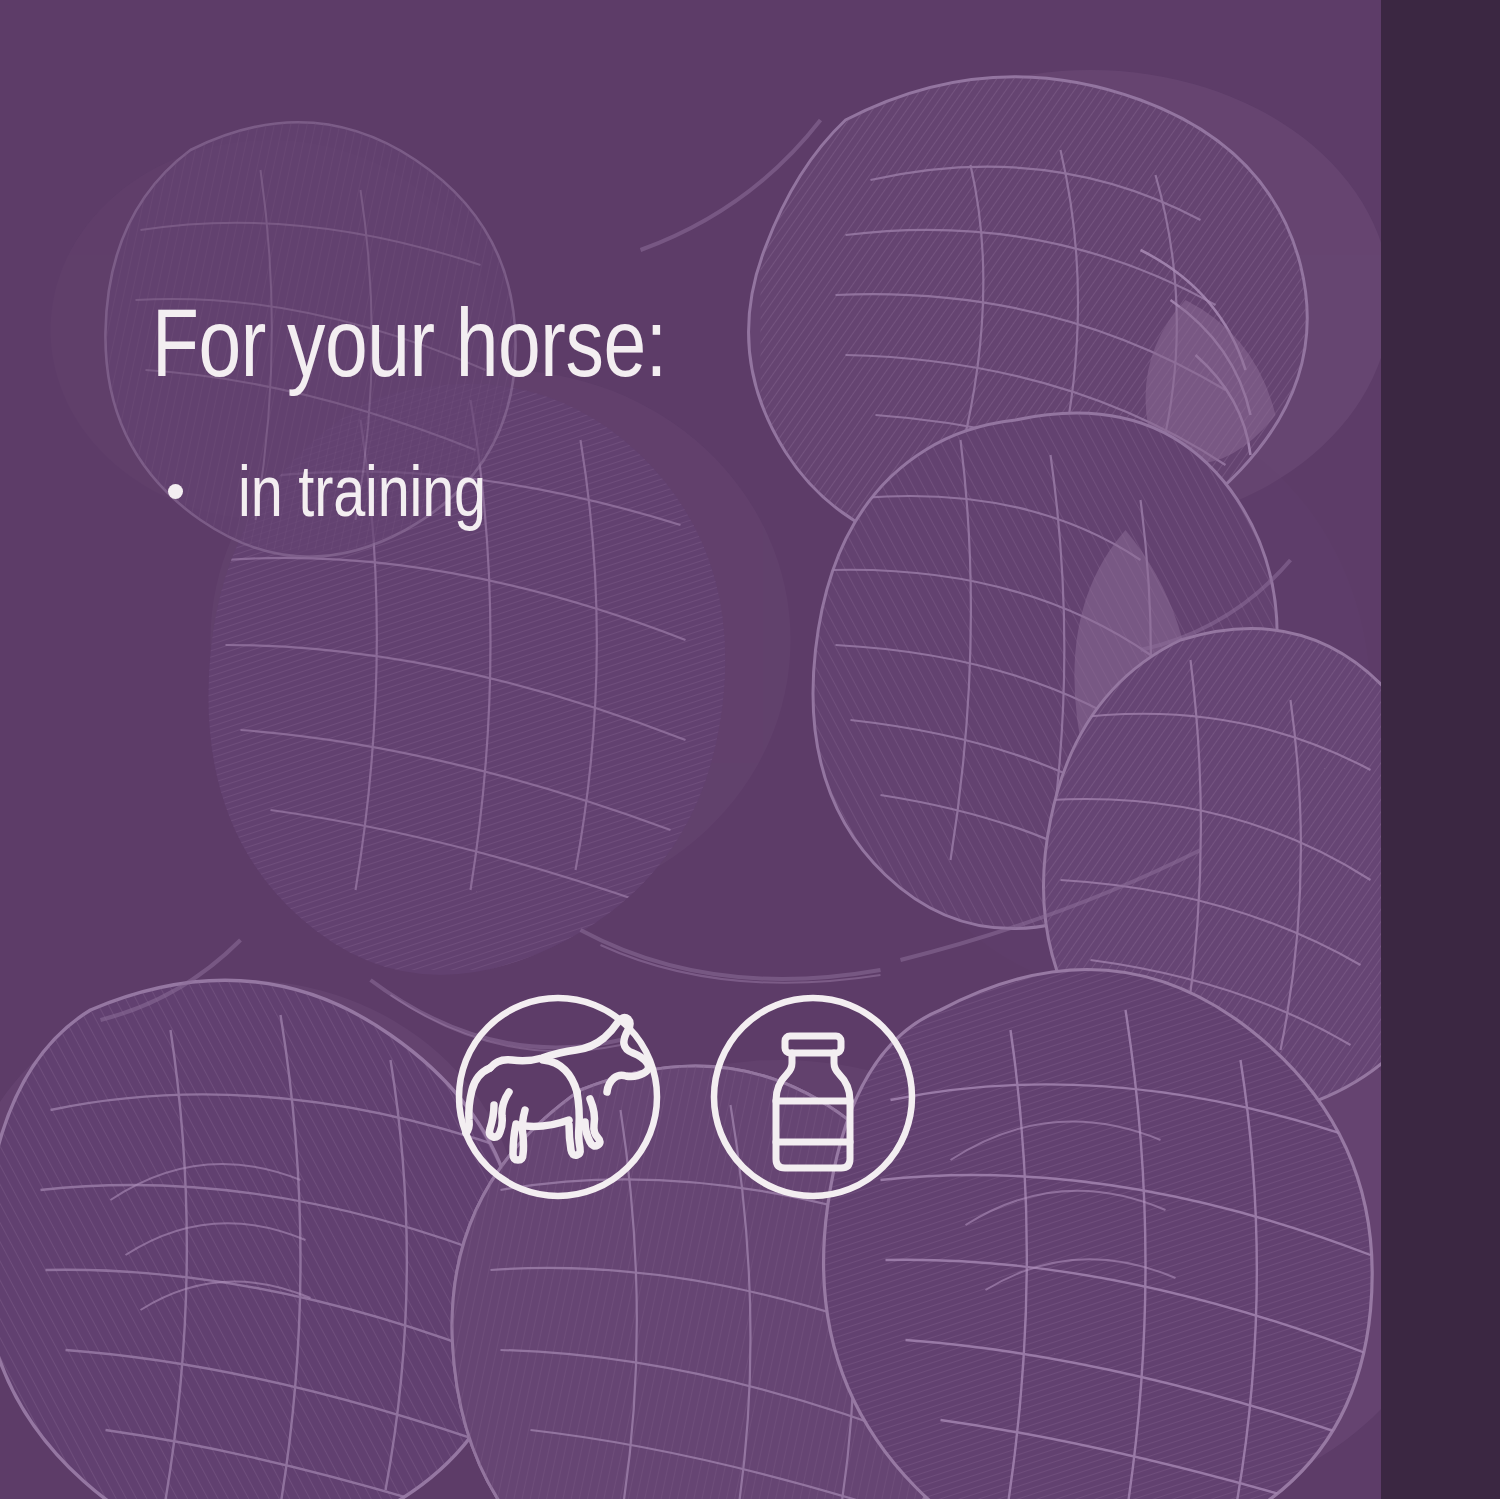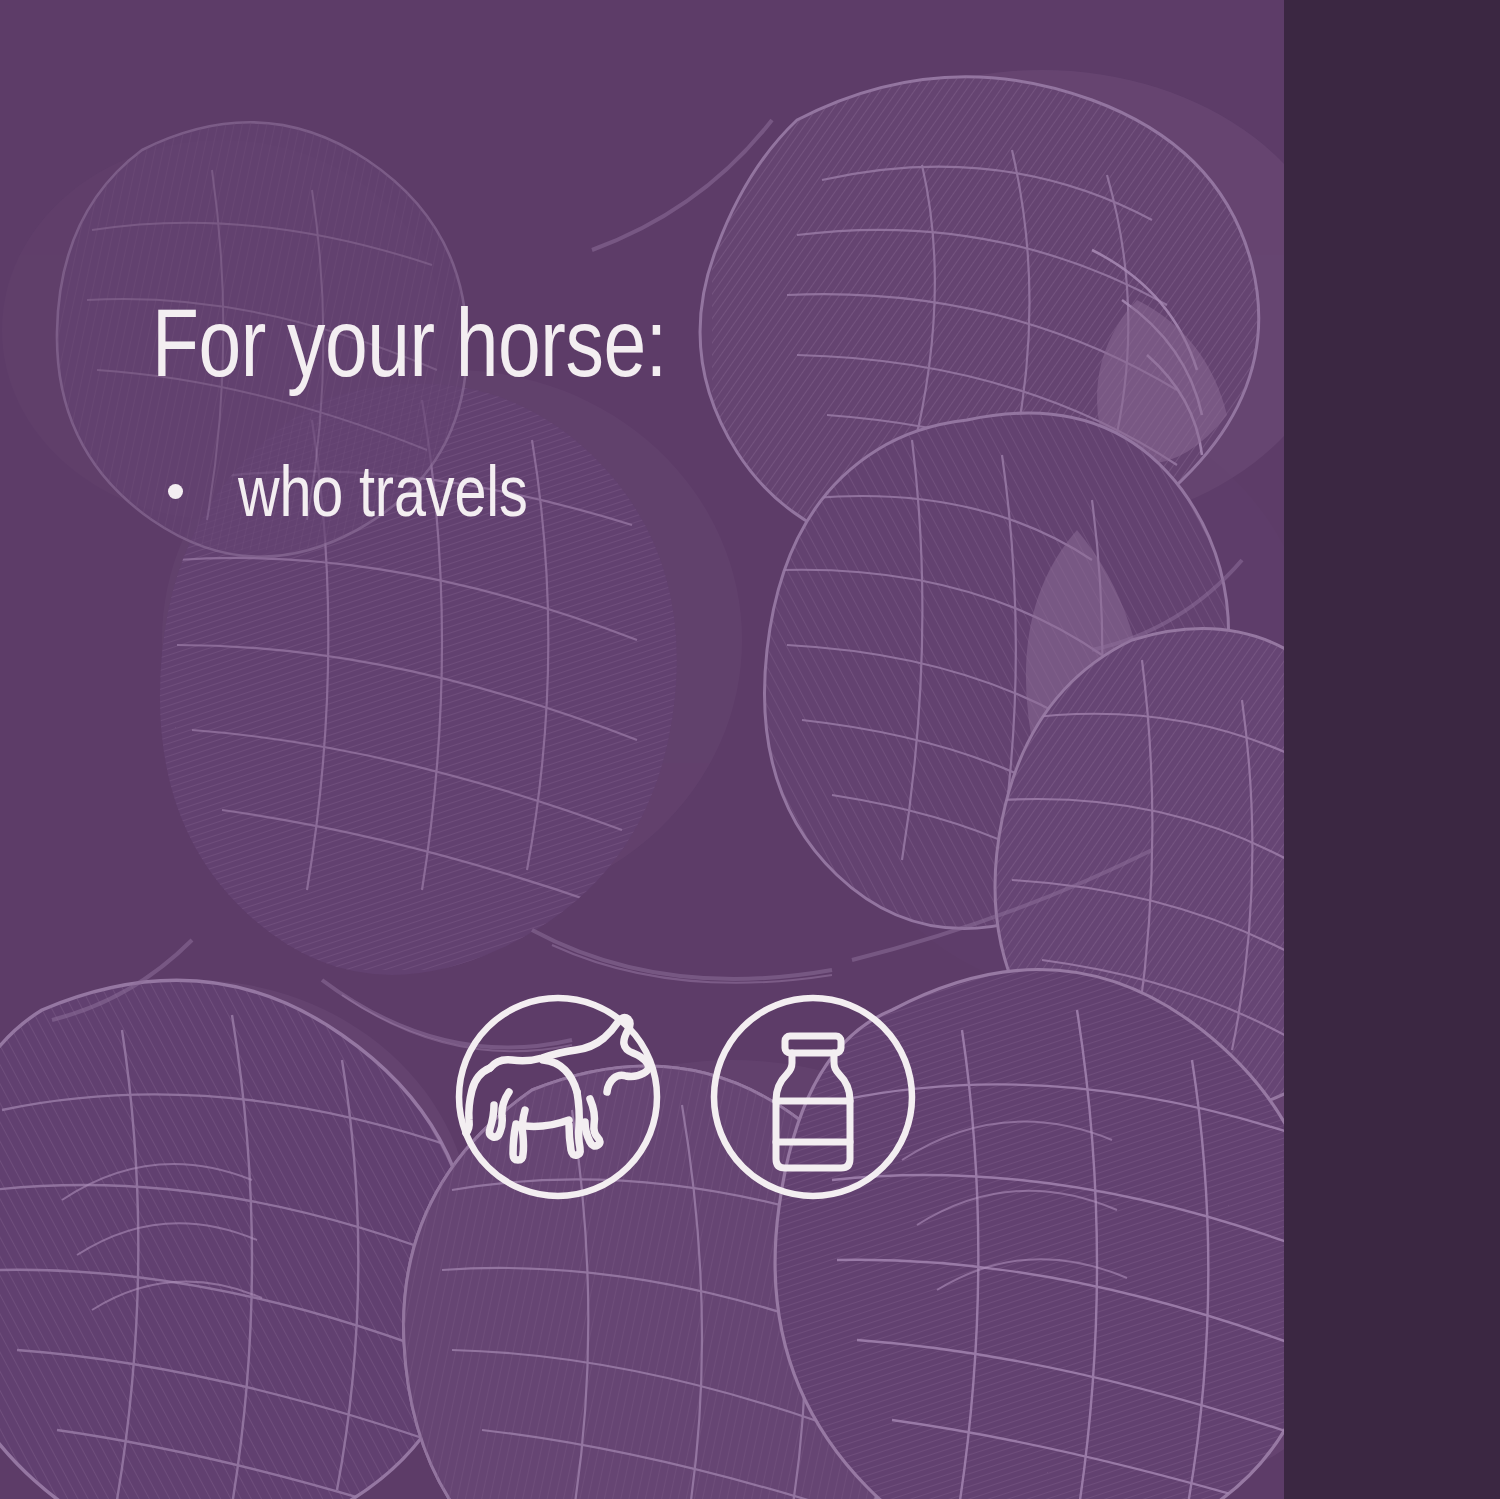--- a/index.html
+++ b/index.html
@@ -2,21 +2,21 @@
 <html><head>
 <meta charset="utf-8">
 <style>
   html, body {
     margin: 0;
     padding: 0;
     background: #3b2742;
   }
   #stage {
     position: relative;
-    width: 1284px;
+    width: 1381px;
     height: 1499px;
     overflow: hidden;
     background: #5d3c68;
     font-family: "Liberation Sans", sans-serif;
   }
 
   
   #bg-art {
     position: absolute;
     inset: 0;
@@ -322,21 +322,21 @@
       <path d="M660 945 q120 55 280 30"></path>
       <path d="M450 995 q110 75 230 50"></path>
     </g>
   </svg>
 
   <div id="heading">For your horse:</div>
 
   <ul id="bullet-list">
     <li>
       <span class="dot"></span>
-      <span class="txt">who travels</span>
+      <span class="txt">in training</span>
     </li>
   </ul>
 
   <div id="icon-row">
 
     <div class="icon-badge">
       <svg viewBox="0 0 210 210" aria-hidden="true">
         <circle cx="105" cy="105" r="99" fill="none" stroke="#F3EEF1" stroke-width="6.5"></circle>
         <g fill="none" stroke="#F3EEF1" stroke-width="7.5" stroke-linecap="round" stroke-linejoin="round">
 

